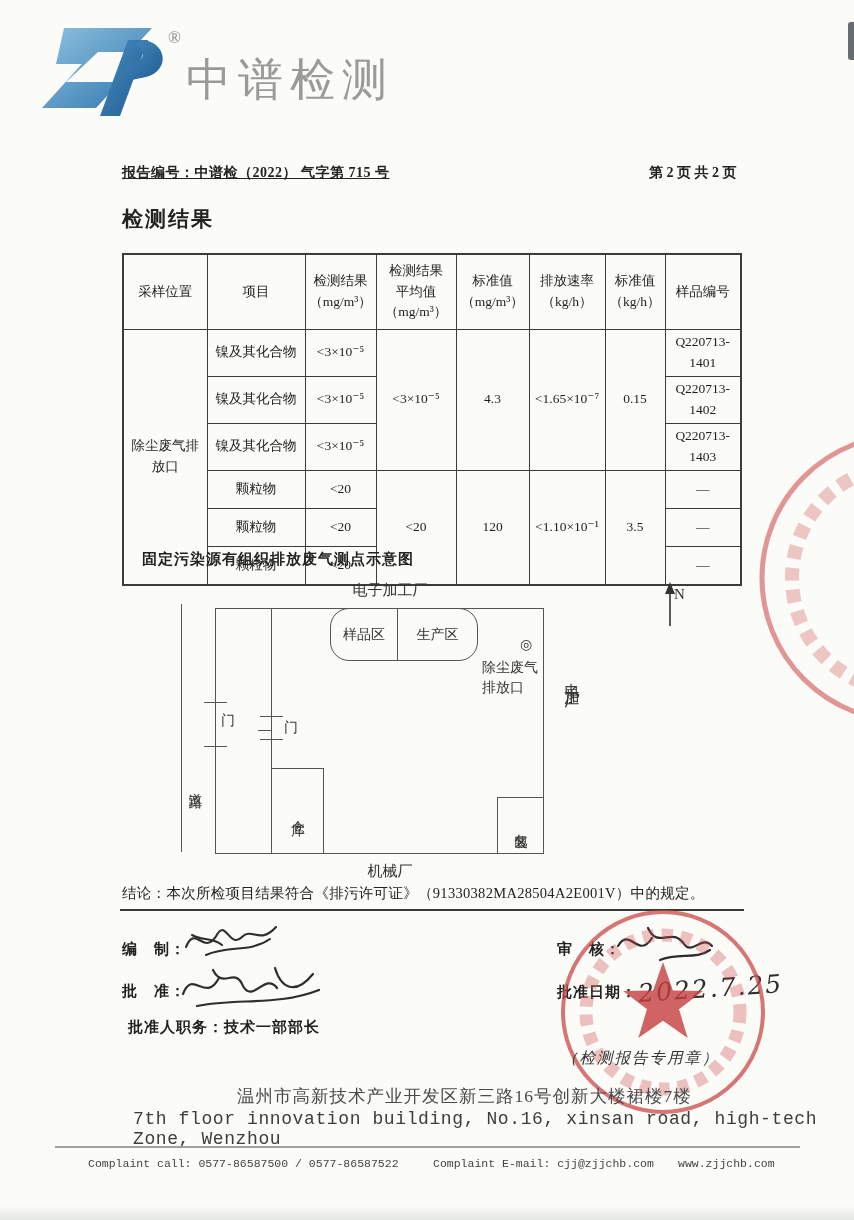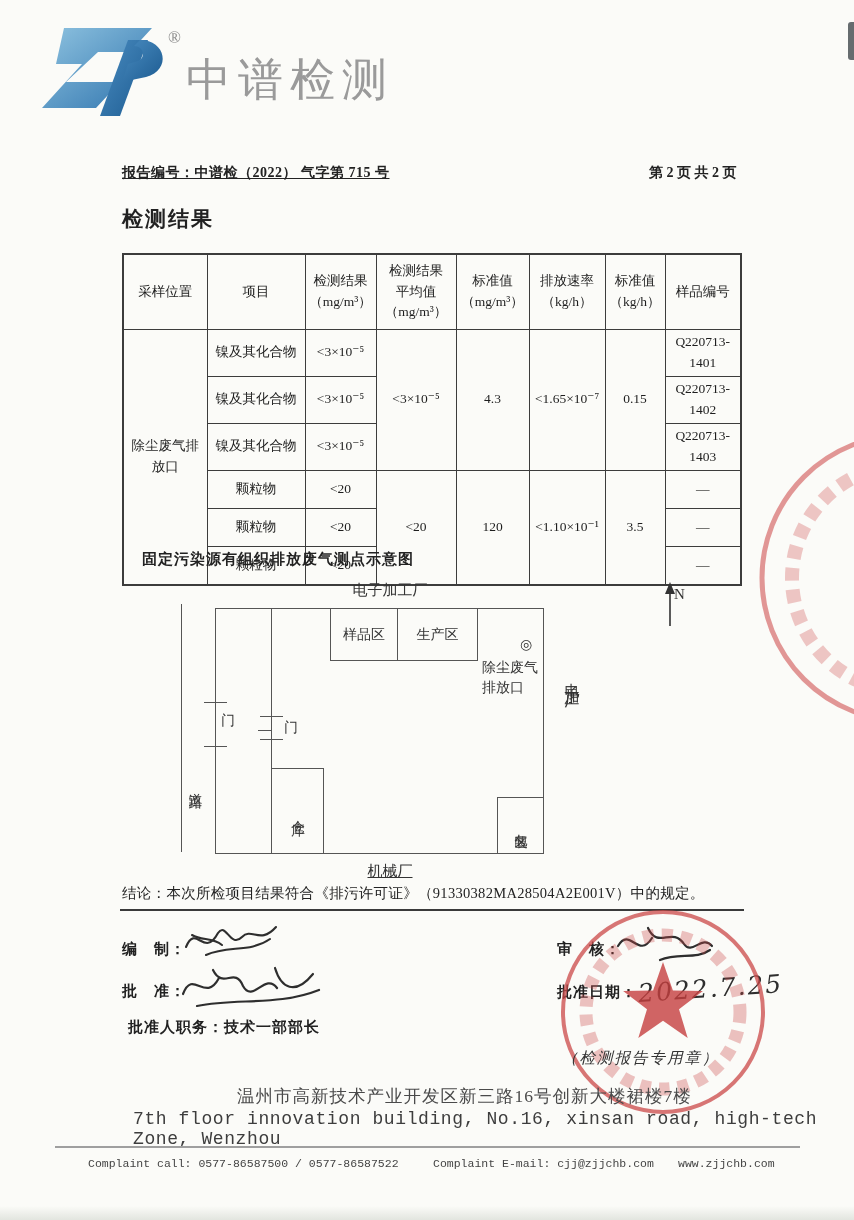--- a/index.html
+++ b/index.html
@@ -175,21 +175,21 @@
     <svg class="abs" style="left:490px;top:2px;" width="50" height="48" viewBox="0 0 50 48">
       <line x1="10" y1="46" x2="10" y2="8" stroke="#333" stroke-width="1.6"></line>
       <path d="M10,2 L5,14 L15,14 Z" fill="#333"></path>
     </svg>
     <div class="d-label" style="left:504px;top:8px;font-size:15px;">N</div>
 
     <div class="d-box" style="left:45px;top:30px;width:329px;height:246px;"></div>
 
     <div class="d-label" style="left:150px;top:3px;width:140px;text-align:center;font-size:15px;">电子加工厂</div>
 
-    <div class="d-box" style="left:160px;top:30px;width:148px;height:53px;display:flex;">
+    <div class="d-box" style="left:160px;top:30px;width:148px;height:53px;display:flex;border-radius:19px;">
       <div style="flex:0 0 66px;border-right:1.3px solid #555;display:flex;align-items:center;justify-content:center;font-size:14px;color:#333;">样品区</div>
       <div style="flex:1;display:flex;align-items:center;justify-content:center;font-size:14px;color:#333;">生产区</div>
     </div>
 
     <div class="d-label" style="left:350px;top:58px;font-size:14px;">◎</div>
     <div class="d-label" style="left:312px;top:80px;font-size:14px;line-height:20px;">除尘废气</div>
     <div class="d-label" style="left:312px;top:100px;font-size:14px;line-height:20px;">排放口</div>
 
     <div class="d-label d-vert" style="left:392px;top:93px;font-size:15px;">电子加工厂</div>
 
@@ -208,21 +208,21 @@
     <div class="d-label" style="left:114px;top:141px;font-size:14px;">门</div>
 
     <div class="d-box" style="left:101px;top:190px;width:53px;height:86px;display:flex;align-items:center;justify-content:center;">
       <span class="d-vert" style="position:static;font-size:14px;color:#333;letter-spacing:2px;">仓库</span>
     </div>
 
     <div class="d-box" style="left:327px;top:219px;width:47px;height:57px;display:flex;align-items:center;justify-content:center;">
       <span class="d-vert" style="position:static;font-size:13px;color:#333;letter-spacing:1px;">包装区</span>
     </div>
 
-    <div class="d-label" style="left:175px;top:284px;width:90px;text-align:center;font-size:15px;text-decoration:underline;">机械厂</div>
+    <div class="d-label" style="left:175px;top:284px;width:90px;text-align:center;font-size:15px;">机械厂</div>
   </div>
 
   <div class="abs conclusion" style="left:122px;top:884px;width:624px;">结论：本次所检项目结果符合《排污许可证》（91330382MA28504A2E001V）中的规定。</div>
   <div class="rule" style="left:120px;top:909px;width:624px;height:1.8px;"></div>
 
   <div class="abs sig-label" style="left:122px;top:940px;">编　制：</div>
   <svg class="abs" style="left:178px;top:915px;" width="120" height="52" viewBox="0 0 120 52">
     <g fill="none" stroke="#2e2e2e" stroke-width="2.1" stroke-linecap="round">
       <path d="M8,32 C18,8 26,44 40,18 C48,6 52,34 64,22 C74,12 82,30 98,12"></path>
       <path d="M28,40 C50,30 72,38 92,24"></path>

